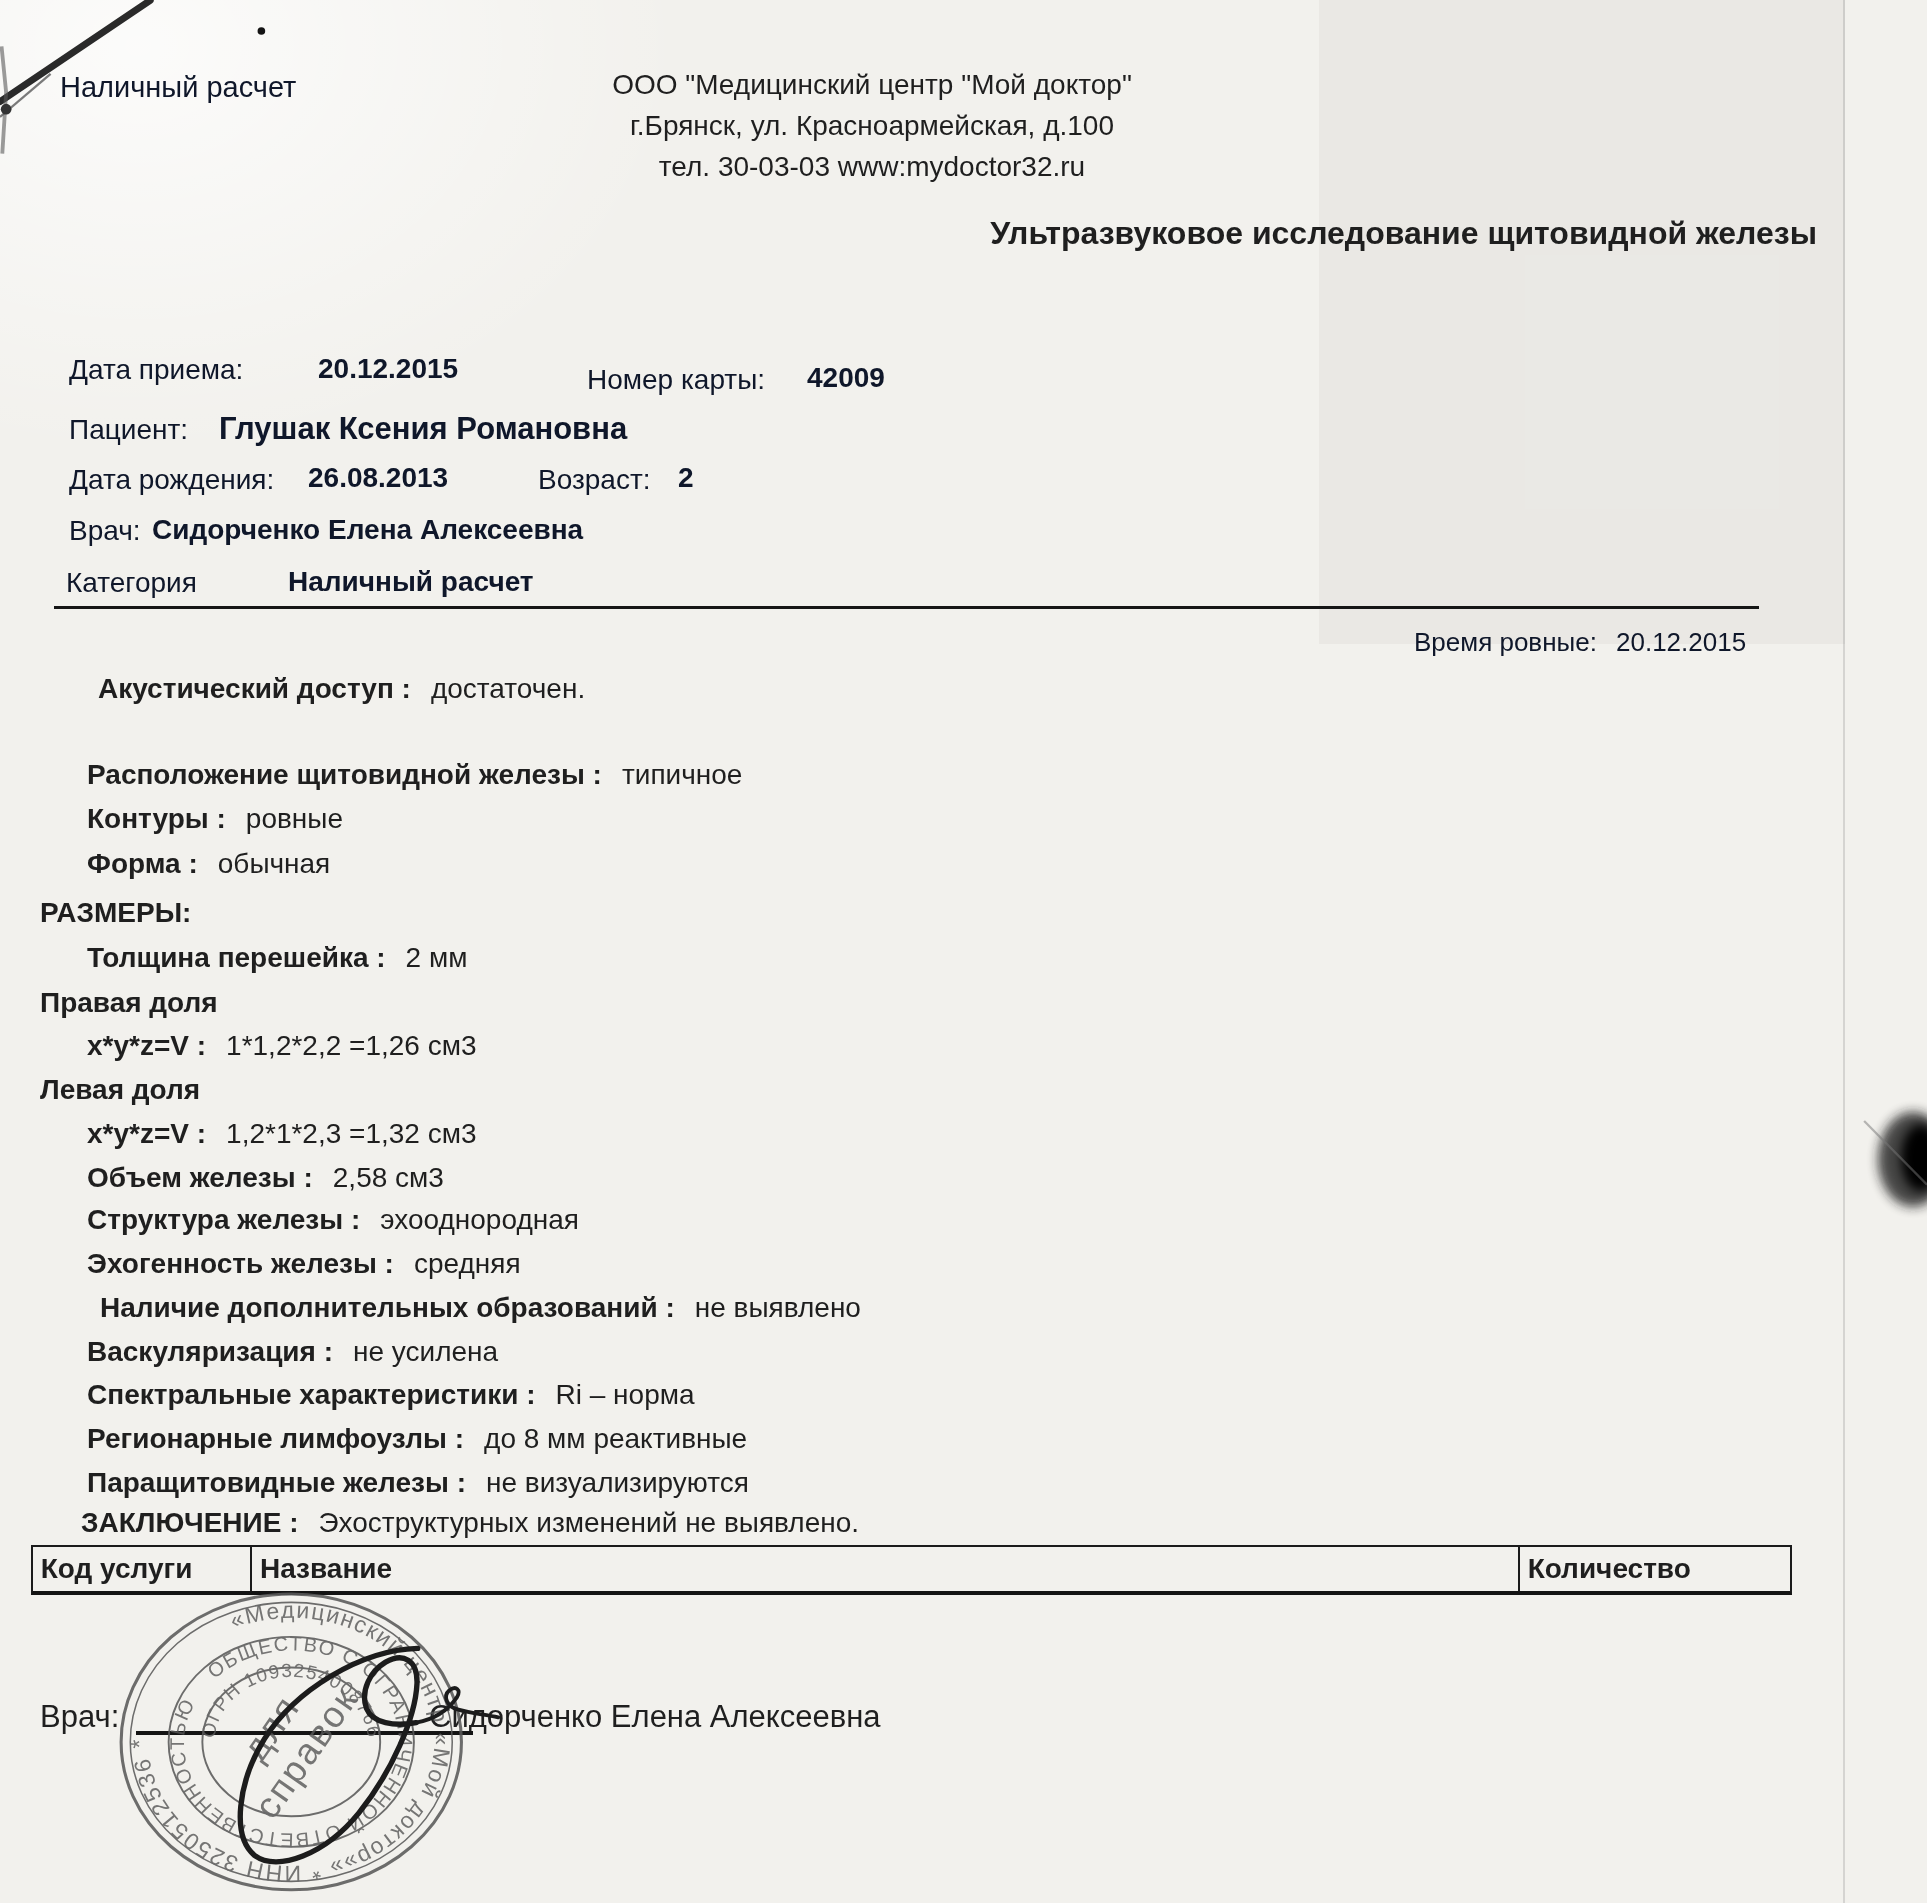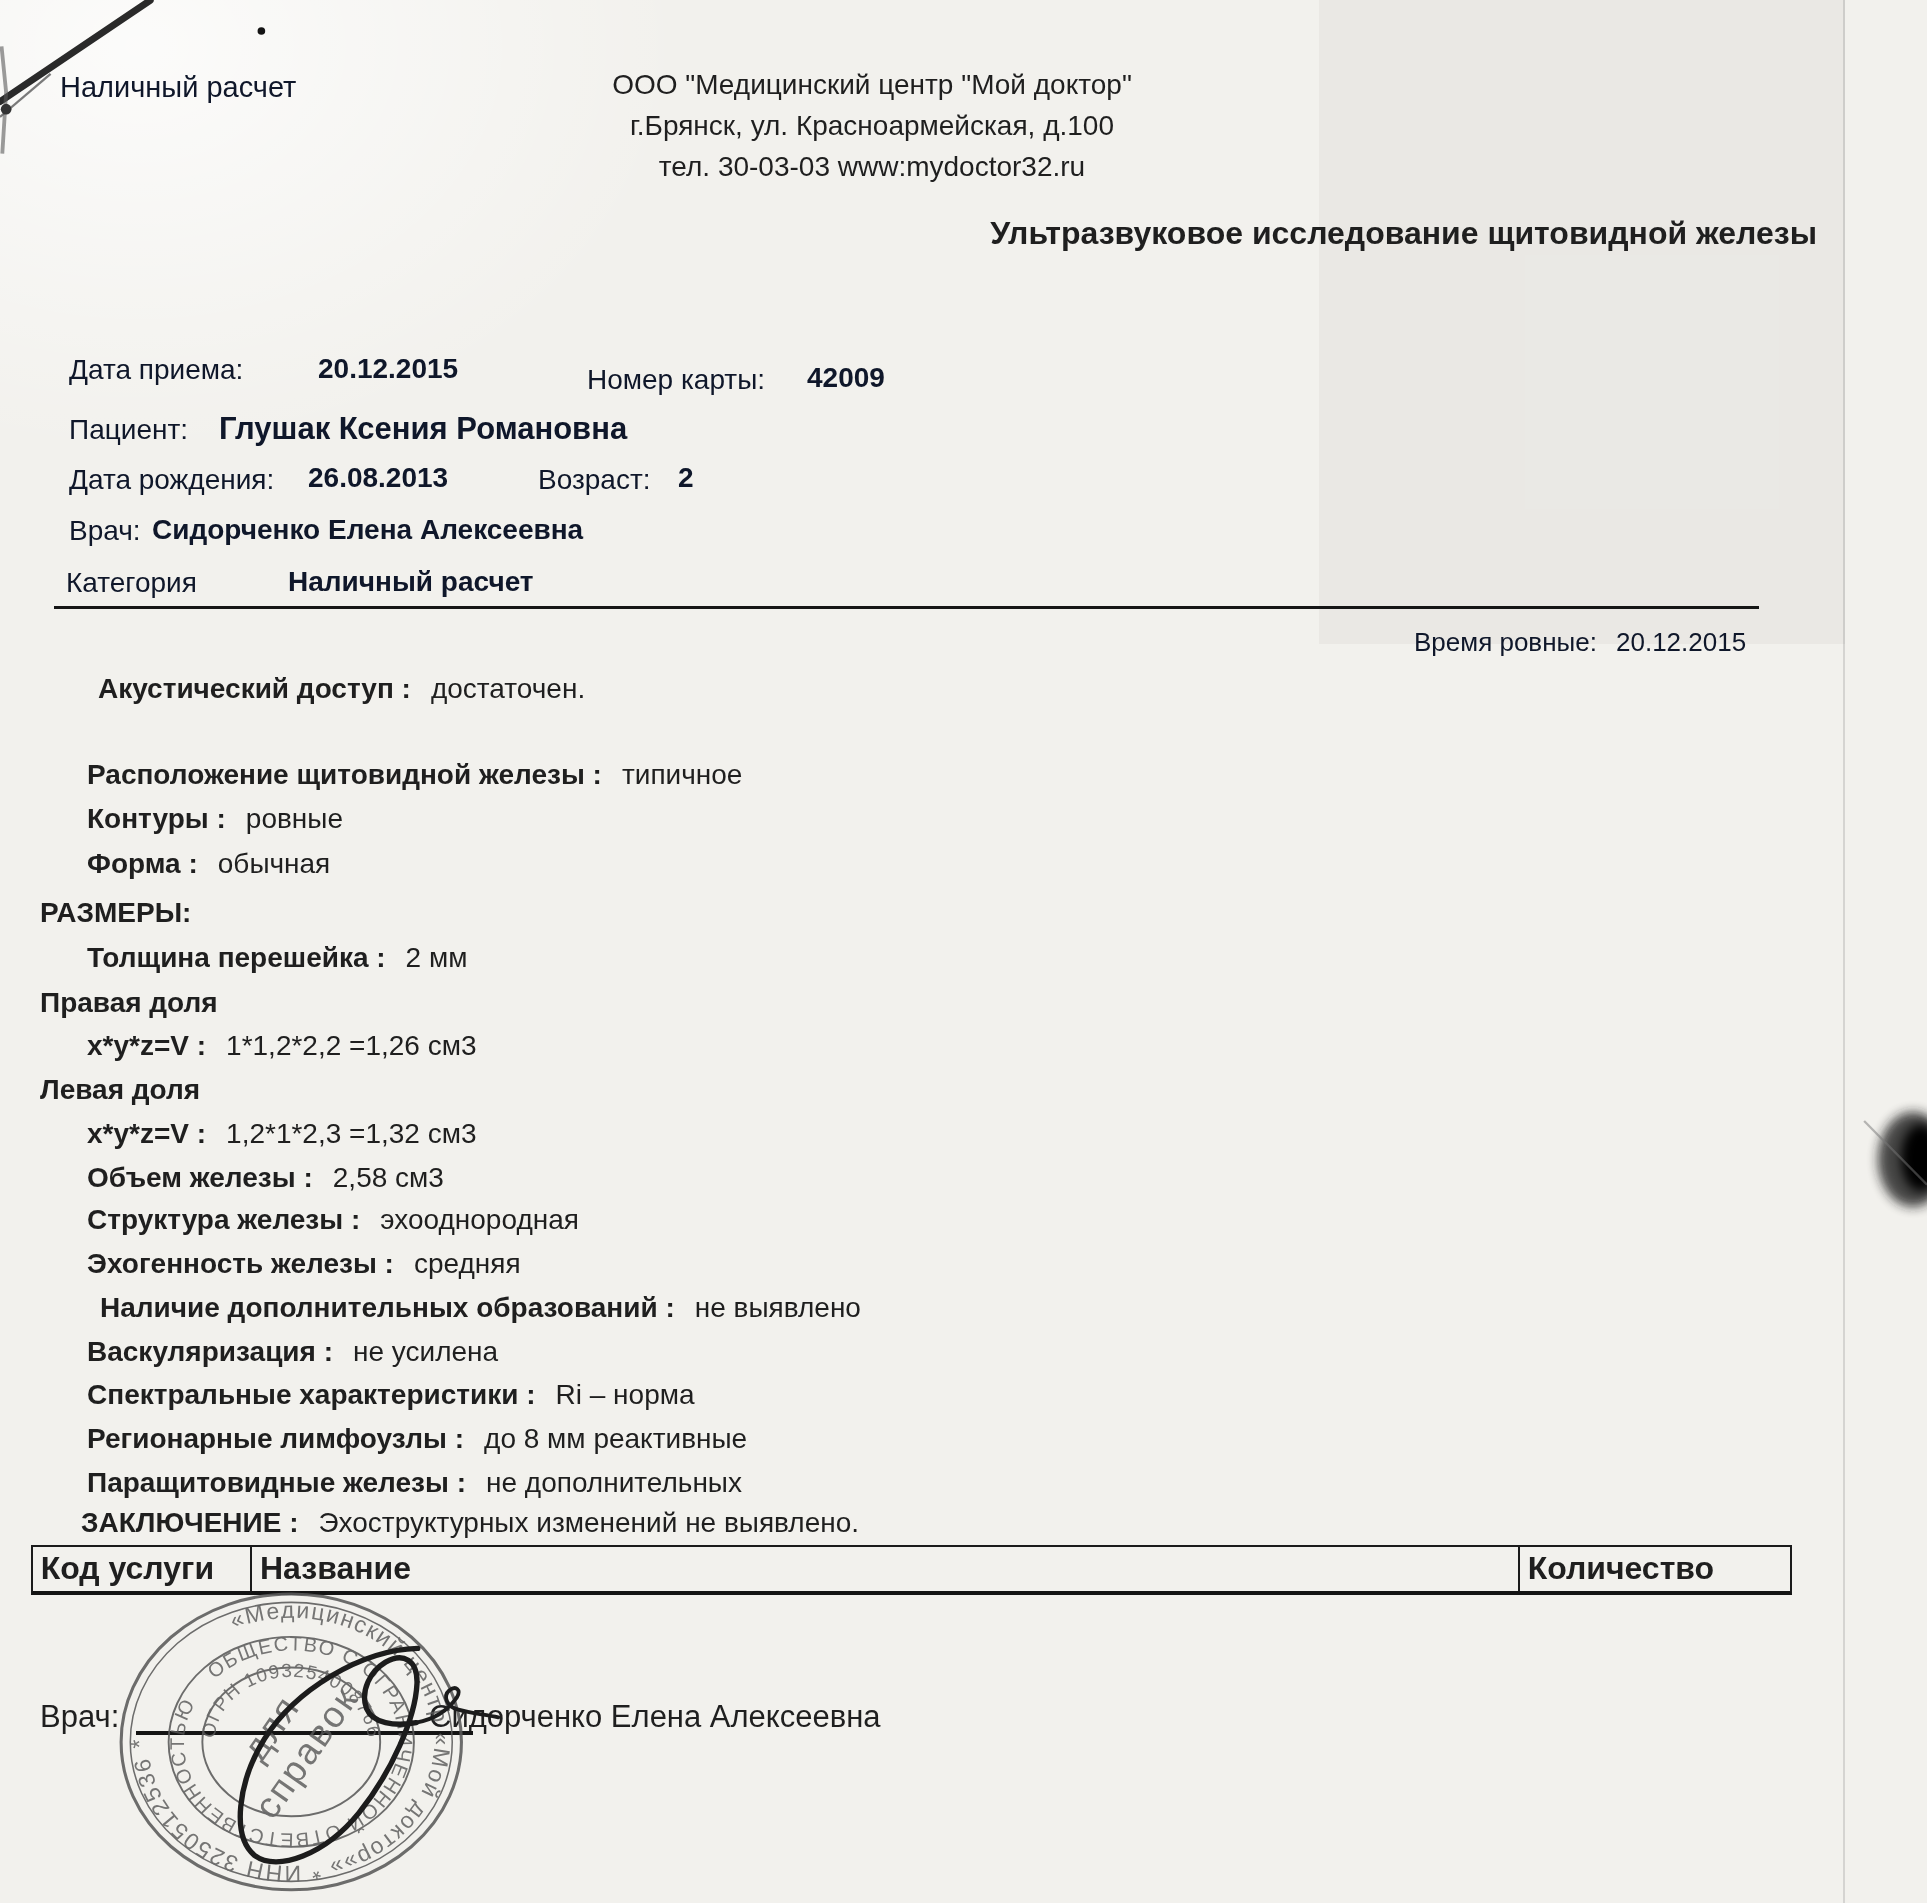--- a/index.html
+++ b/index.html
@@ -20,21 +20,21 @@
   .hdr-center{position:absolute;left:537px;top:64px;width:670px;text-align:center;
     font-size:28px;line-height:41px;}
   .title{position:absolute;left:0;top:215px;width:1817px;text-align:right;
     font-size:32px;font-weight:bold;}
   .rule{position:absolute;left:54px;top:606px;width:1705px;height:3.1px;background:#161616;}
   .fline{position:absolute;font-size:28px;white-space:nowrap;}
   .fline .lbl{font-weight:bold;}
   .fline .val{margin-left:20px;}
   .svc-table{position:absolute;left:31px;top:1545px;width:1757px;height:44px;
     display:flex;border:2.3px solid #1b1b1b;border-bottom:4.6px solid #141414;background:transparent;}
-  .svc-table .cell{font-size:32px;font-weight:bold;line-height:43px;padding-left:7.7px;
+  .svc-table .cell{font-size:28px;font-weight:bold;line-height:43px;padding-left:7.7px;
     box-sizing:border-box;white-space:nowrap;overflow:hidden;}
   .svc-table .c1{width:236px;border-right:2.3px solid #1b1b1b;}
   .svc-table .c2{width:1368px;border-right:2.3px solid #1b1b1b;}
   .svc-table .c3{width:291px;}
   .sig-line{position:absolute;left:136px;top:1731px;width:337px;height:3.8px;background:#141414;}
   .footer-t{position:absolute;font-size:31px;white-space:nowrap;}
   svg.overlay{position:absolute;left:0;top:0;pointer-events:none;}
   .stamp-txt{fill:#585858;opacity:.92;}
 </style>
 </head>
@@ -105,21 +105,21 @@
   <span class="lbl">Эхогенность железы :</span><span class="val">средняя</span></div>
 <div class="fline" style="left:100px;top:1292px">
   <span class="lbl">Наличие дополнительных образований :</span><span class="val">не выявлено</span></div>
 <div class="fline" style="left:87px;top:1336px">
   <span class="lbl">Васкуляризация :</span><span class="val">не усилена</span></div>
 <div class="fline" style="left:87px;top:1379px">
   <span class="lbl">Спектральные характеристики :</span><span class="val">Ri –  норма</span></div>
 <div class="fline" style="left:87px;top:1423px">
   <span class="lbl">Регионарные лимфоузлы :</span><span class="val">до 8  мм реактивные</span></div>
 <div class="fline" style="left:87px;top:1467px">
-  <span class="lbl">Паращитовидные железы :</span><span class="val">не дополнительных</span></div>
+  <span class="lbl">Паращитовидные железы :</span><span class="val">не визуализируются</span></div>
 <div class="fline" style="left:81px;top:1507px">
   <span class="lbl">ЗАКЛЮЧЕНИЕ :</span><span class="val">Эхоструктурных изменений не выявлено.</span></div>
 
 <div class="svc-table">
   <div class="cell c1">Код услуги</div>
   <div class="cell c2">Название</div>
   <div class="cell c3">Количество</div>
 </div>
 
 <span class="footer-t" style="left:40px;top:1699px">Врач:</span>

